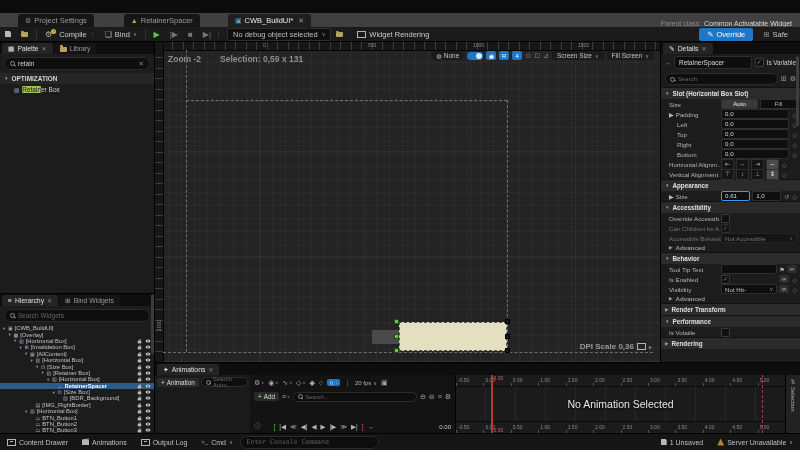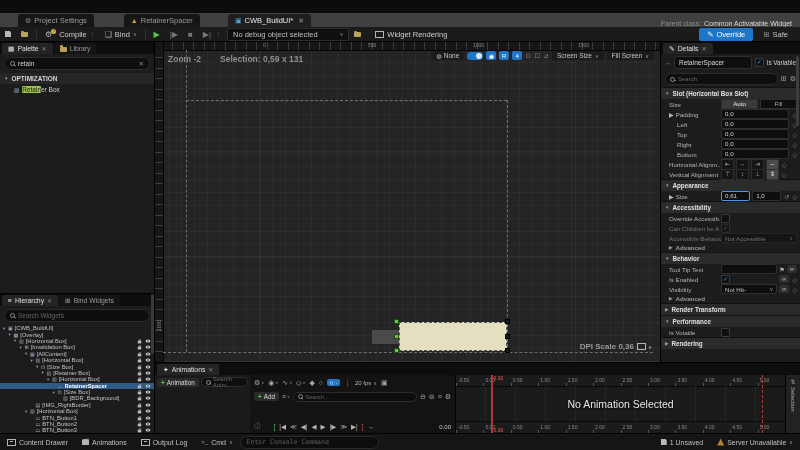--- a/index.html
+++ b/index.html
@@ -24,21 +24,21 @@
   .pcvalue{color:#dadada;text-decoration:underline;}
   
   .toolbar{left:0;top:27px;width:800px;height:15px;background:#1b1b1b;display:flex;align-items:center;border-bottom:1px solid #000;box-sizing:border-box;}
   .tbtn{display:flex;align-items:center;gap:3px;padding:1px 5px;color:#cccccc;font-size:7.5px;border-radius:2px;}
   .tsep{width:1px;height:10px;background:#333;margin:0 3px;}
   .tico{font-size:8px;color:#b5b5b5;}
   .green{color:#59c94f;}
   .gray{color:#777;}
   .badge{width:5px;height:5px;background:#d8b63c;border-radius:50%;margin-left:-4px;margin-top:-6px;font-size:4px;color:#222;text-align:center;line-height:5px;}
   .ddarrow{font-size:5px;color:#9a9a9a;}
-  .dropdownbox{display:flex;align-items:center;gap:22px;background:#0f0f0f;border:1px solid #2e2e2e;border-radius:2px;padding:1px 5px;color:#bfbfbf;font-size:7.5px;}
+  .dropdownbox{display:flex;align-items:center;gap:4px;background:#0f0f0f;border:1px solid #2e2e2e;border-radius:2px;padding:1px 5px;color:#bfbfbf;font-size:7.5px;}
   .modebtns{margin-left:auto;display:flex;align-items:center;gap:4px;padding-right:6px;}
   .designerbtn{background:#1d76c8;color:#fff;display:flex;align-items:center;gap:3px;padding:2px 8px;border-radius:2px;font-size:7.5px;}
   .graphbtn{display:flex;align-items:center;gap:3px;color:#c5c5c5;padding:2px 6px;font-size:7.5px;}
   
   .panel{background:#1c1c1c;}
   .tabstrip{height:12px;background:#0d0d0d;display:flex;align-items:flex-end;gap:1px;}
   .ptab{height:11px;display:flex;align-items:center;gap:3px;padding:0 6px;font-size:6.8px;color:#9a9a9a;background:#141414;border-radius:2px 2px 0 0;}
   .ptab.active{background:#242424;color:#e0e0e0;}
   .ptab .x{font-size:6px;color:#888;}
   .searchrow{display:flex;align-items:center;gap:3px;background:#0e0e0e;border:1px solid #2c2c2c;border-radius:7px;margin:3px 4px;padding:1px 5px;height:9px;font-size:6.5px;color:#8a8a8a;}

